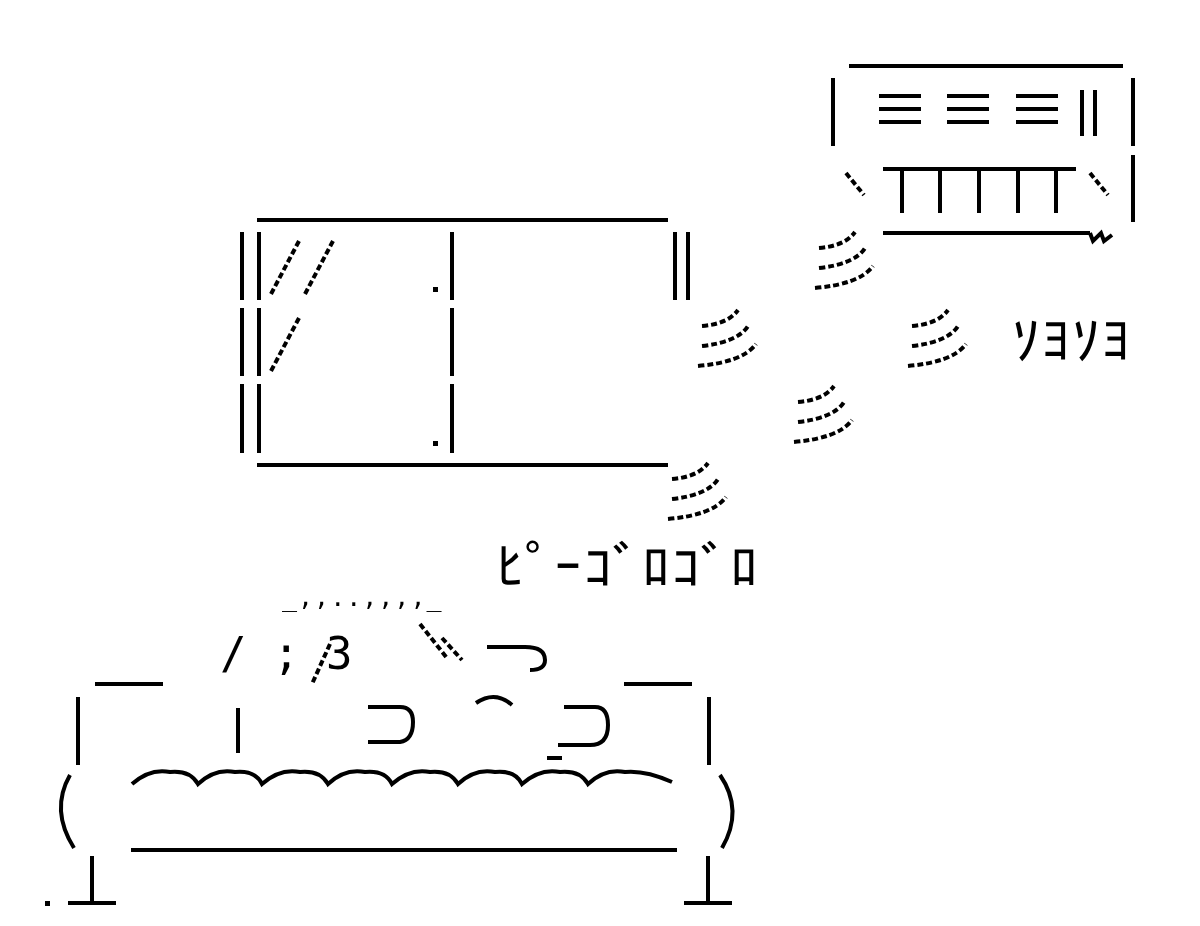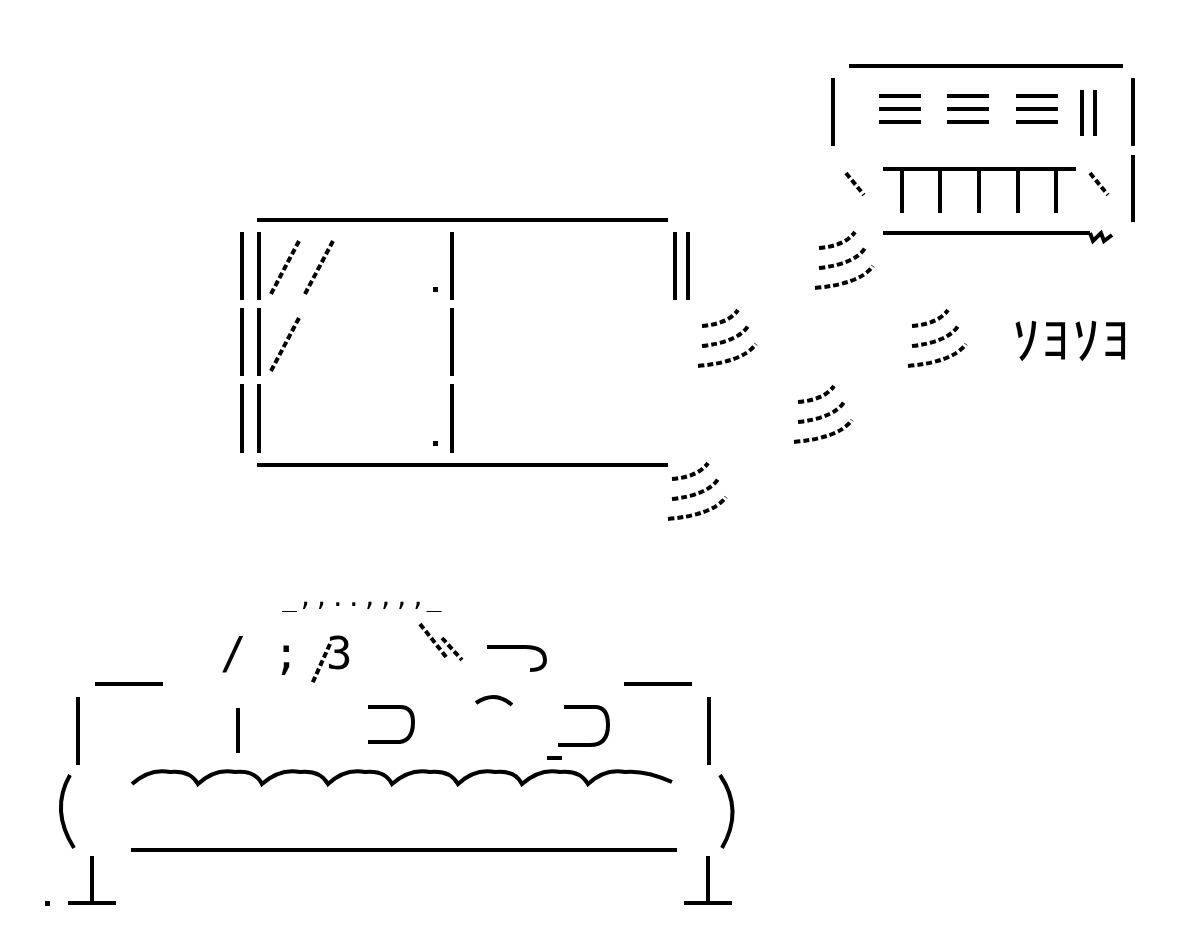--- a/index.html
+++ b/index.html
@@ -121,15 +121,16 @@
       <line class="ln" x1="131" y1="850" x2="677" y2="850"></line>
       <line class="ln" x1="92" y1="856" x2="92" y2="902"></line>
       <line class="ln" x1="68" y1="903" x2="116" y2="903"></line>
       <line class="ln" x1="708" y1="856" x2="708" y2="902"></line>
       <line class="ln" x1="684" y1="903" x2="732" y2="903"></line>
       <rect x="45" y="901" width="5" height="5" fill="#000"></rect>
     </g>
   </svg>
 
   <div class="txt sfx" style="left:1012px;top:308px;">ｿﾖｿﾖ</div>
+  <div class="txt sfx" style="left:496px;top:535px;">ﾋﾟｰｺﾞﾛｺﾞﾛ</div>
   <div class="txt face" style="left:220px;top:628px;">/ ; 3</div>
   <div class="txt" style="left:282px;top:583px;font-size:25px;letter-spacing:1px;">_,,..,,,,_</div>
 </div>
 
 </body></html>

